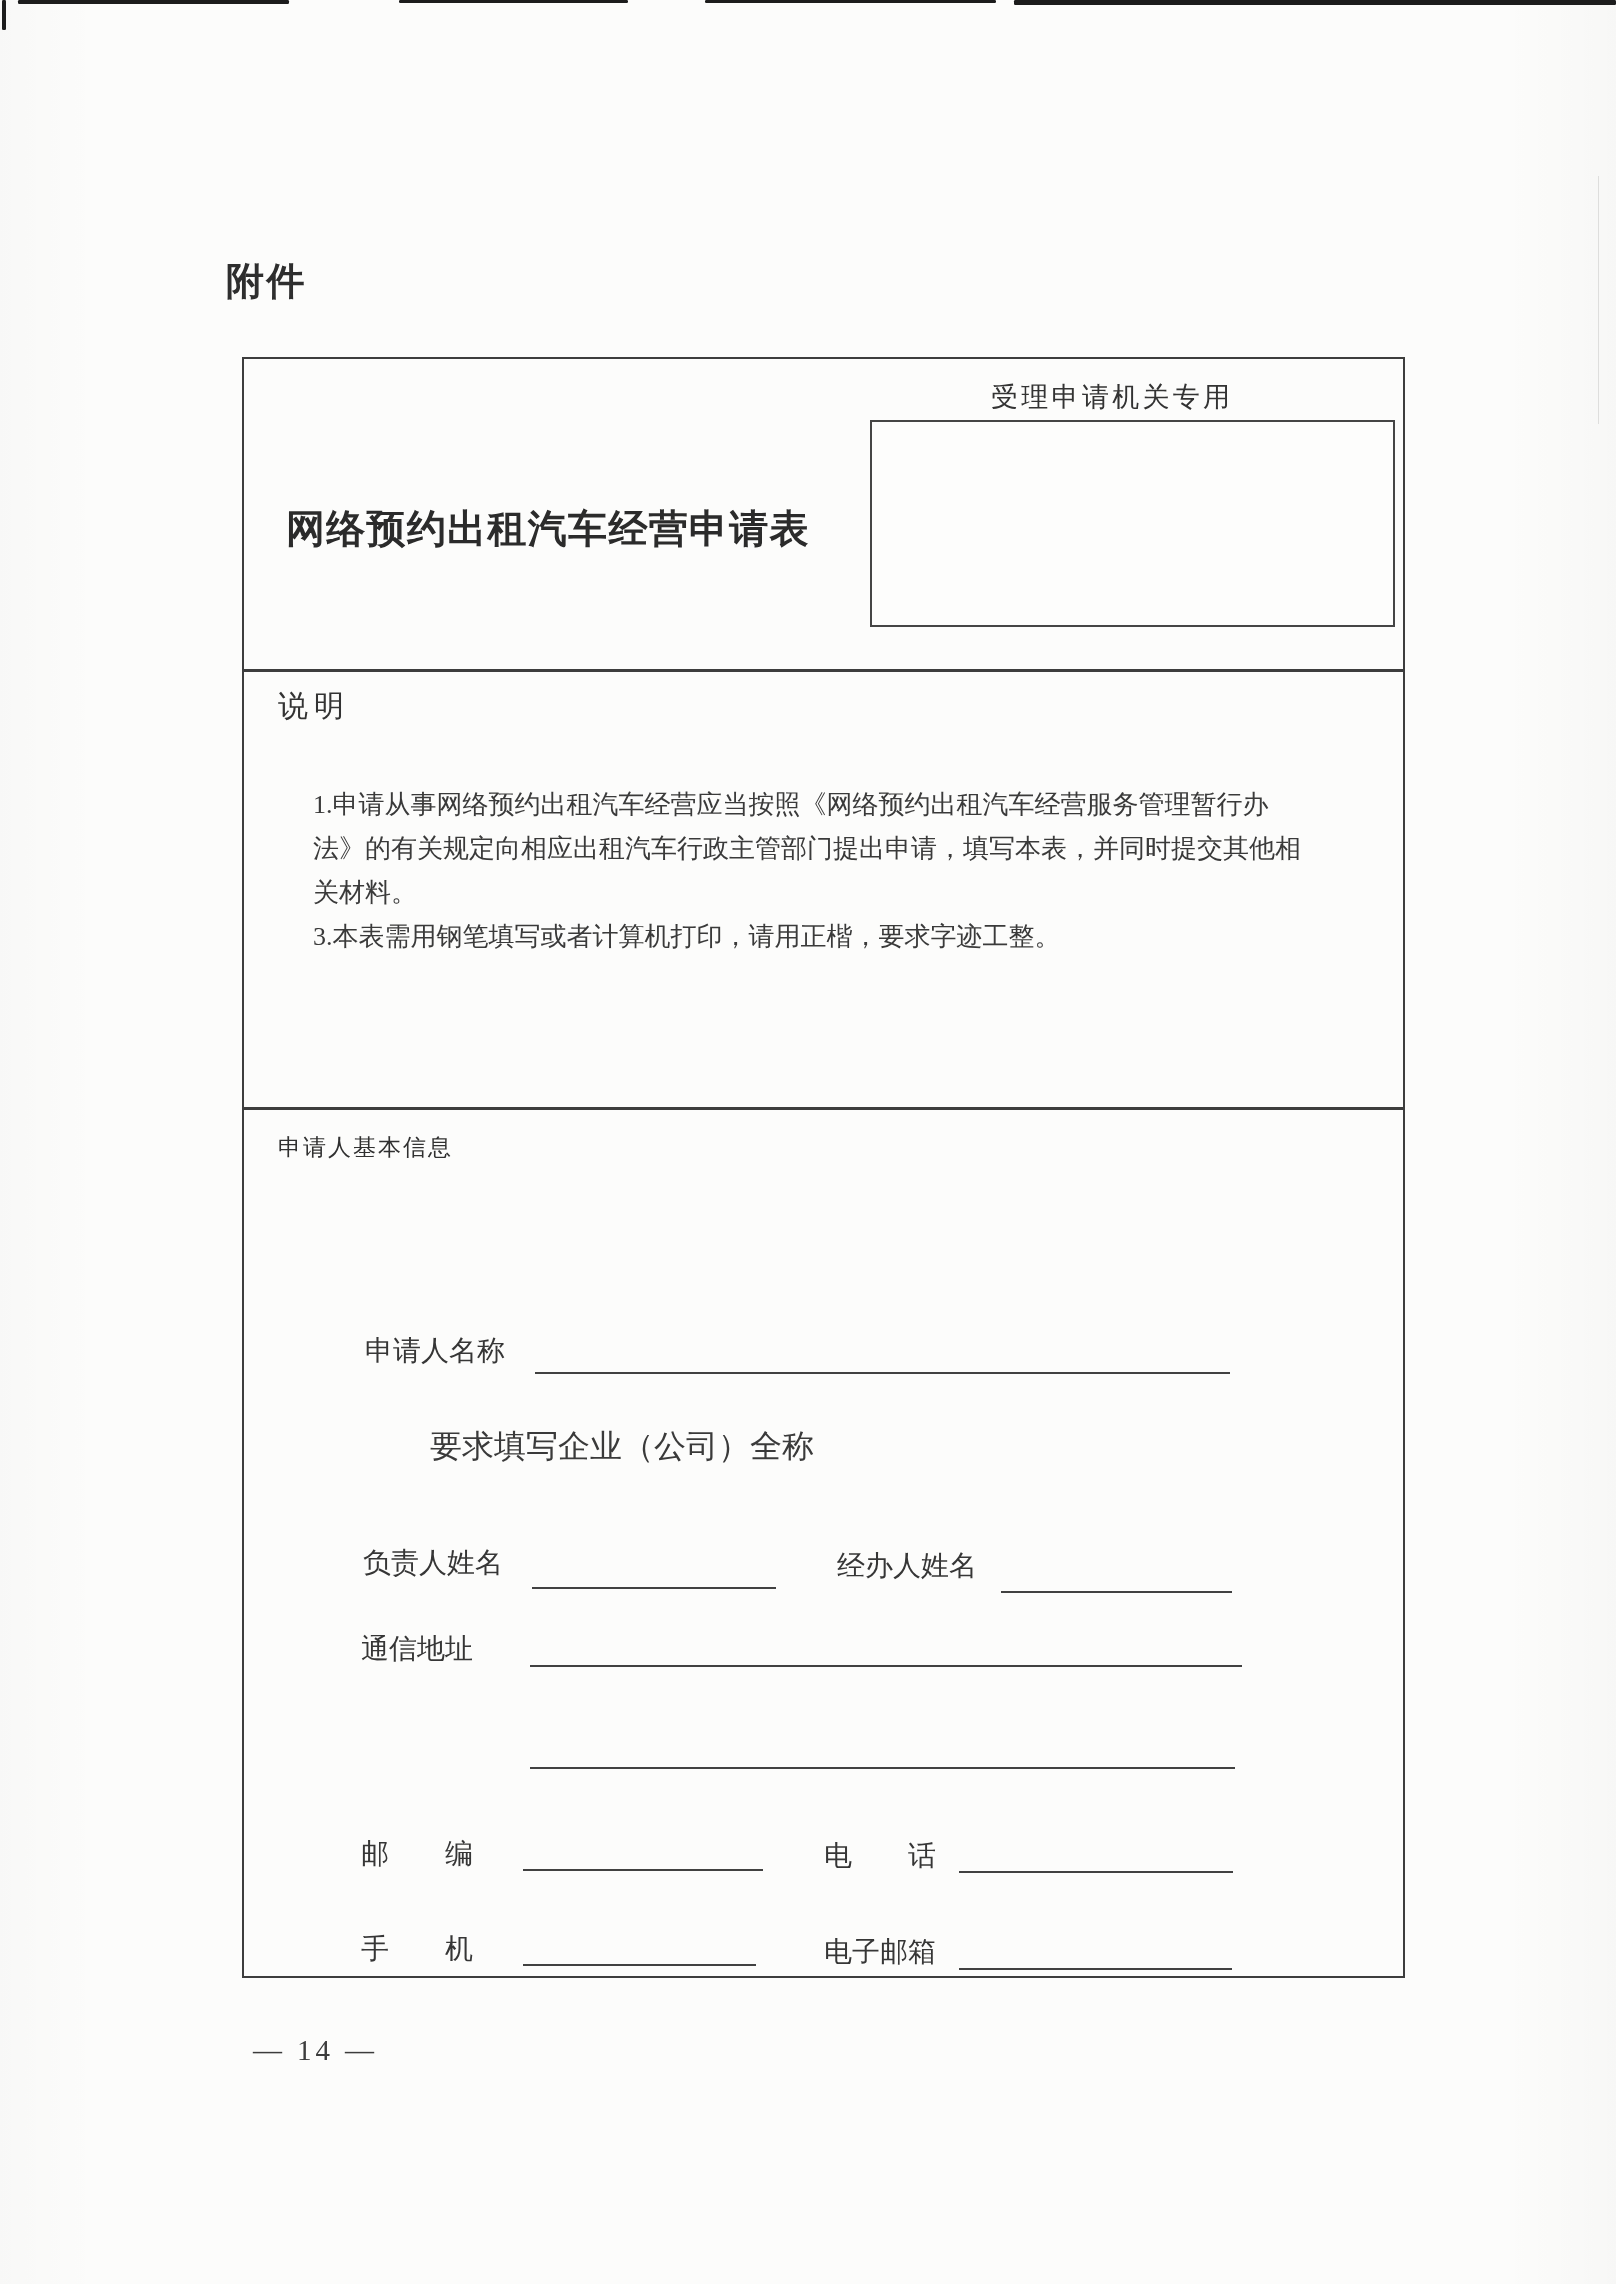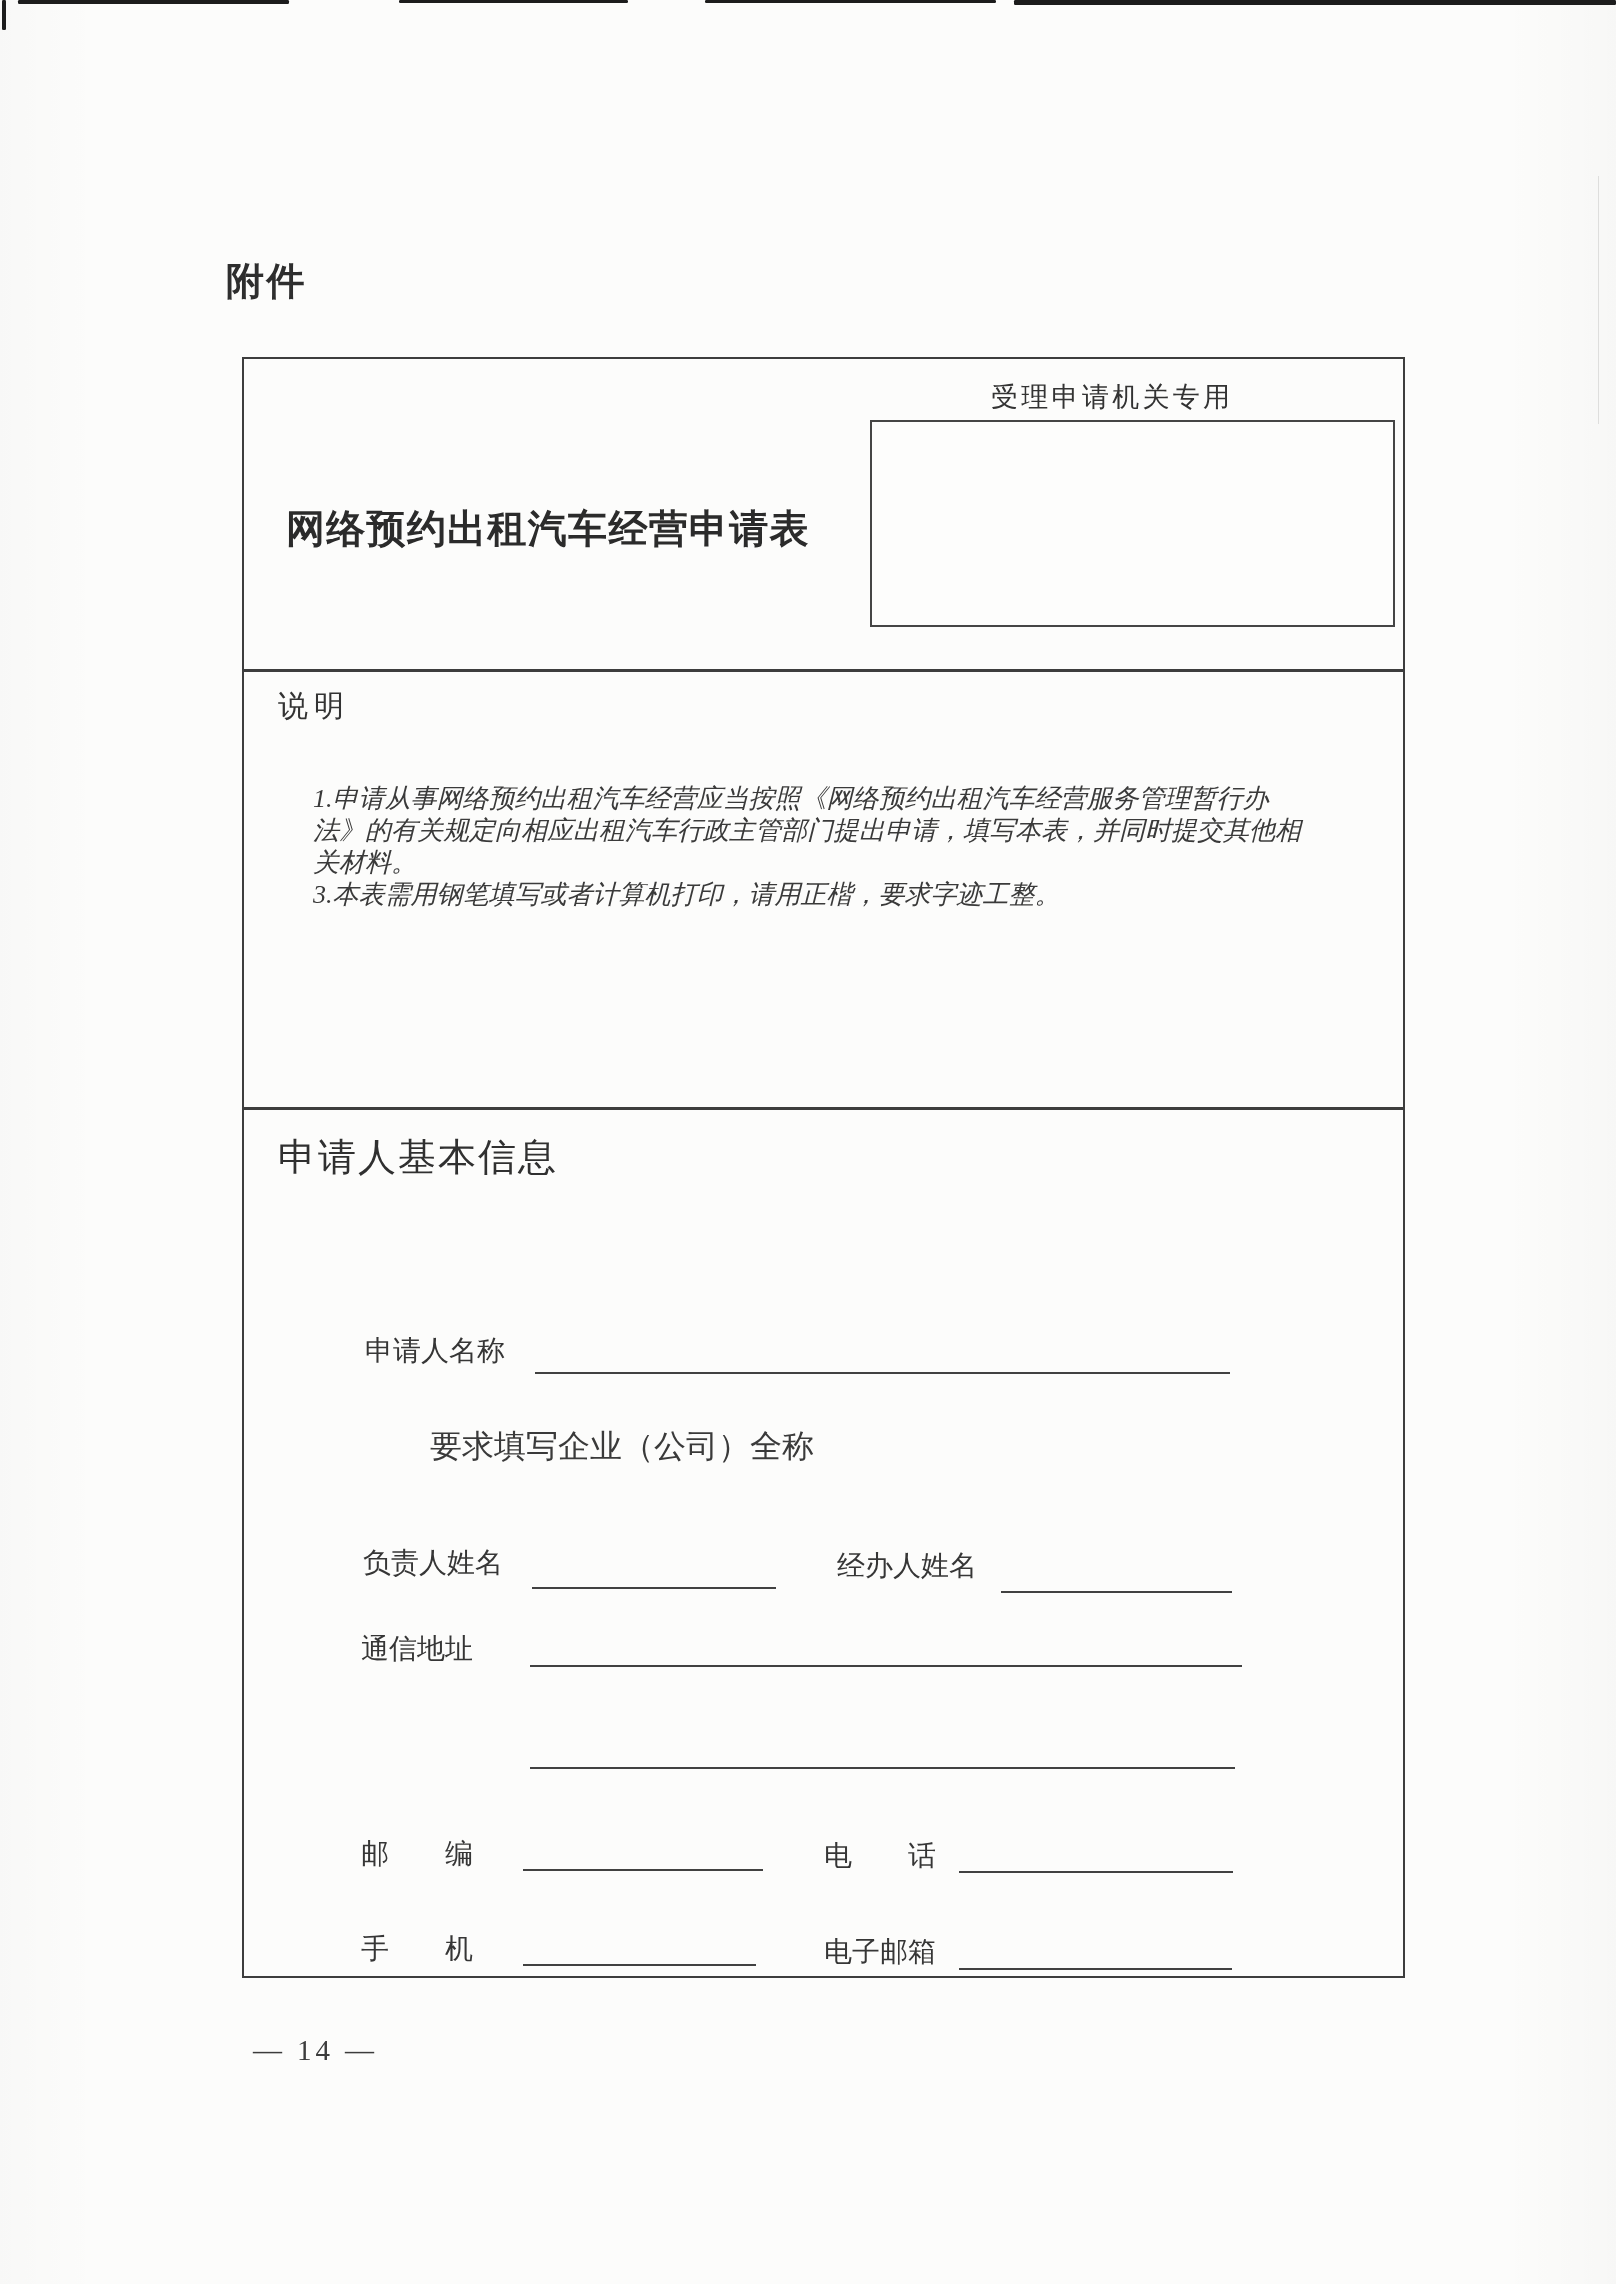--- a/index.html
+++ b/index.html
@@ -50,27 +50,27 @@
     font-size: 39px; font-weight: bold; color: #2b2b2b;
     letter-spacing: 1.3px;
   }
 
   .instr-heading {
     position: absolute; left: 34px; top: 327px;
     font-size: 30px; letter-spacing: 5.9px; color: #333;
   }
   .instr-block {
     position: absolute; left: 69px; top: 424px; width: 1062px;
-    font-size: 26px; line-height: 32px; color: #3a3a3a; font-style: italic;
+    font-size: 26px; line-height: 44px; color: #3a3a3a;
   }
   .instr { margin: 0; white-space: pre-line; }
 
   .applicant-heading {
     position: absolute; left: 34px; top: 773px;
-    font-size: 38px; letter-spacing: 2px; color: #303030;
+    font-size: 23px; letter-spacing: 2px; color: #303030;
   }
 
   .field-label {
     position: absolute; font-size: 28px; color: #363636; white-space: pre;
   }
   .note {
     position: absolute; left: 186px; top: 1066px;
     font-size: 32px; color: #3a3a3a;
   }
   .fill-line {

